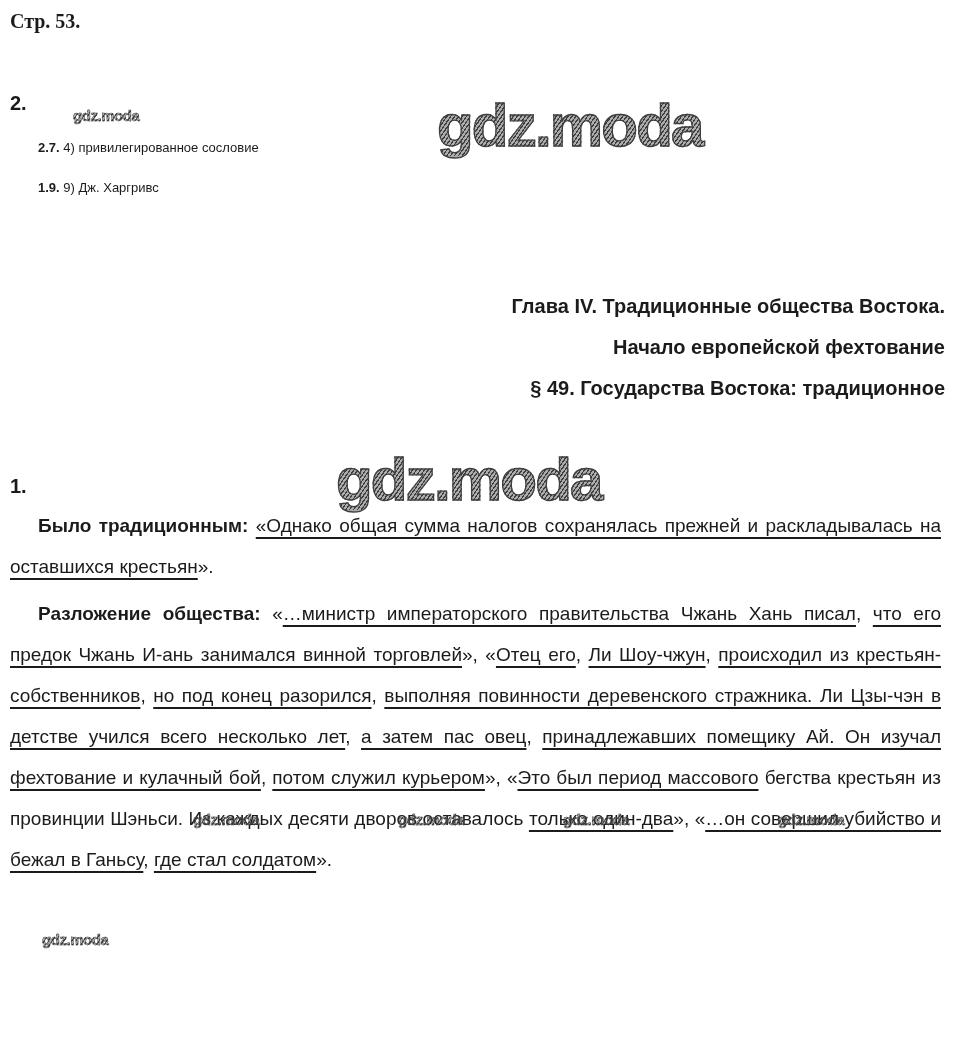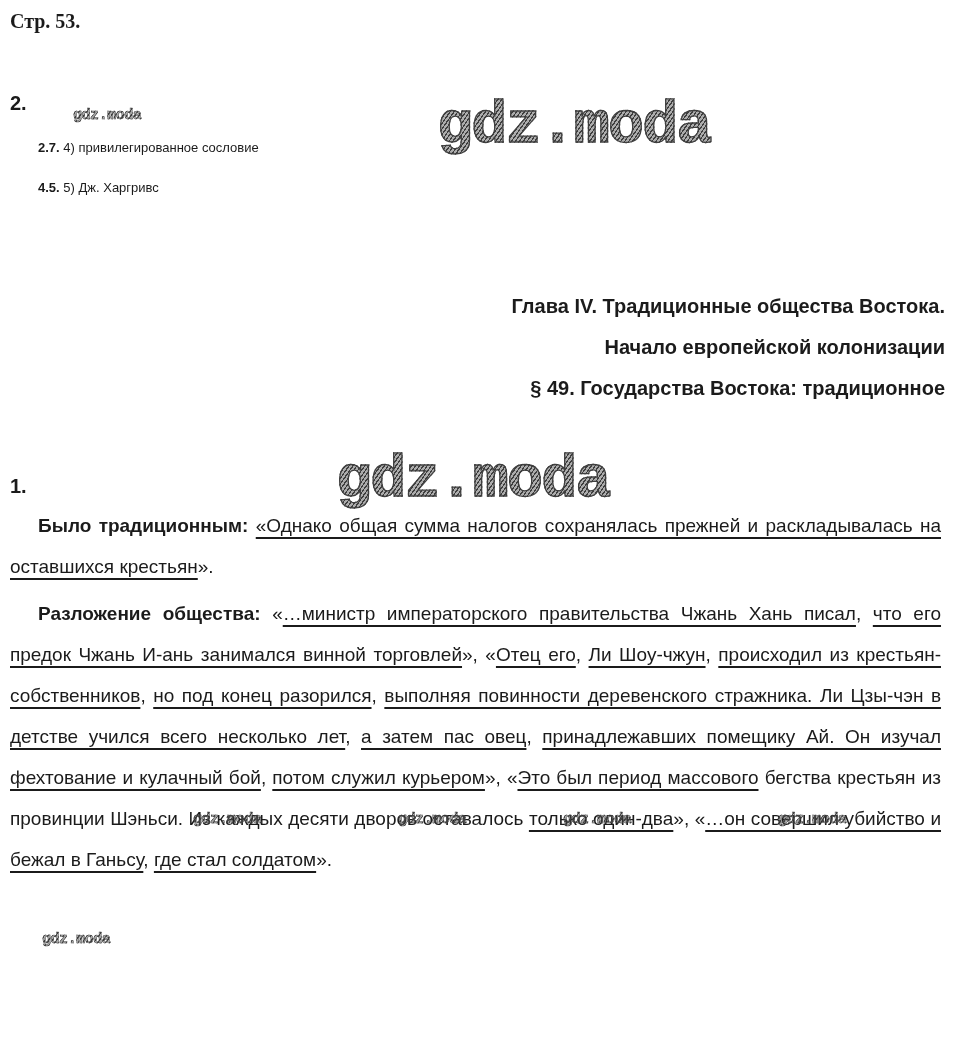--- a/index.html
+++ b/index.html
@@ -36,21 +36,21 @@
   .para {
     margin: 6px 4px 0 0;
     font-size: 19px;
     line-height: 41px;
     text-align: justify;
     text-indent: 28px;
   }
   
   .wm {
     position: absolute;
-    font-family: Liberation Mono, monospace;
+    font-family: Liberation Sans, sans-serif;
     font-weight: 700;
     letter-spacing: -0.03em;
     color: rgba(70, 70, 70, 0.45);
     background-image: repeating-linear-gradient(125deg, #3a3a3a 0 1.2px, rgba(255,255,255,0) 1.2px 3.2px);
     -webkit-background-clip: text;
     background-clip: text;
     -webkit-text-stroke: 1.3px #3f3f3f;
     pointer-events: none;
     white-space: nowrap;
     z-index: 3;
@@ -75,28 +75,28 @@
   <div class="page-label">Стр. 53.</div>
 
   <div class="section-number">2.</div>
 
   <div class="answers">
     <div class="answer-row">
       <span class="answer-num">2.7.</span>
       <span>4) привилегированное сословие</span>
     </div>
     <div class="answer-row">
-      <span class="answer-num">4.5.</span>
-      <span>5) Дж. Харгривс</span>
+      <span class="answer-num">1.9.</span>
+      <span>9) Дж. Харгривс</span>
     </div>
   </div>
 
   <div class="headings">
     <div>Глава IV. Традиционные общества Востока.</div>
-    <div>Начало европейской колонизации</div>
+    <div>Начало европейской фехтование</div>
     <div>§ 49. Государства Востока: традиционное</div>
   </div>
 
   <div class="task-number">1.</div>
 
   <p class="para"><span class="b">Было традиционным:</span><span> </span><span class="u">«Однако общая сумма налогов сохранялась прежней и раскладывалась на оставшихся крестьян</span><span>».</span></p>
   <p class="para"><span class="b">Разложение общества:</span><span> «</span><span class="u">…министр императорского правительства Чжань Хань писал</span><span>, </span><span class="u">что его предок Чжань И-ань занимался винной торговлей</span><span>», «</span><span class="u">Отец его</span><span>, </span><span class="u">Ли Шоу-чжун</span><span>, </span><span class="u">происходил из крестьян-собственников</span><span>, </span><span class="u">но под конец разорился</span><span>, </span><span class="u">выполняя повинности деревенского стражника. Ли Цзы-чэн в детстве учился всего несколько лет</span><span>, </span><span class="u">а затем пас овец</span><span>, </span><span class="u">принадлежавших помещику Ай. Он изучал фехтование и кулачный бой</span><span>, </span><span class="u">потом служил курьером</span><span>», «</span><span class="u">Это был период массового</span><span> бегства крестьян из провинции Шэньси. Из каждых десяти дворов оставалось </span><span class="u">только один-два</span><span>», «</span><span class="u">…он совершил убийство и бежал в Ганьсу</span><span>, </span><span class="u">где стал солдатом</span><span>».</span></p>
 
 </div>
 

